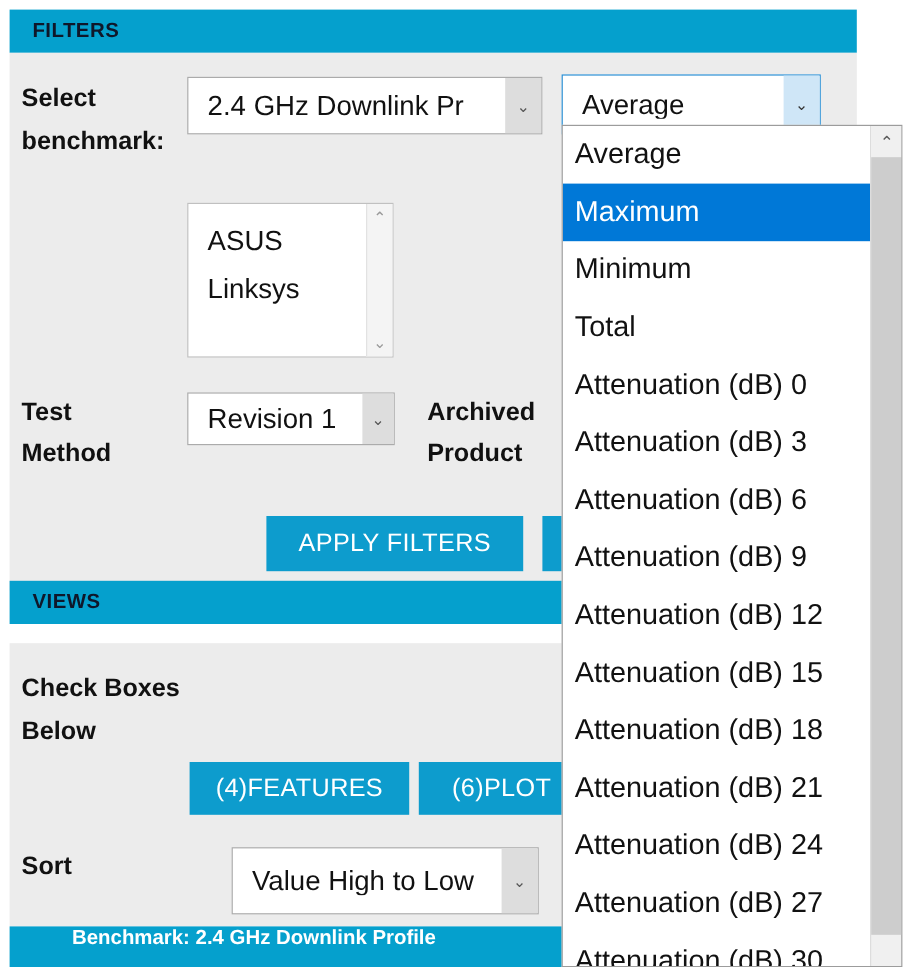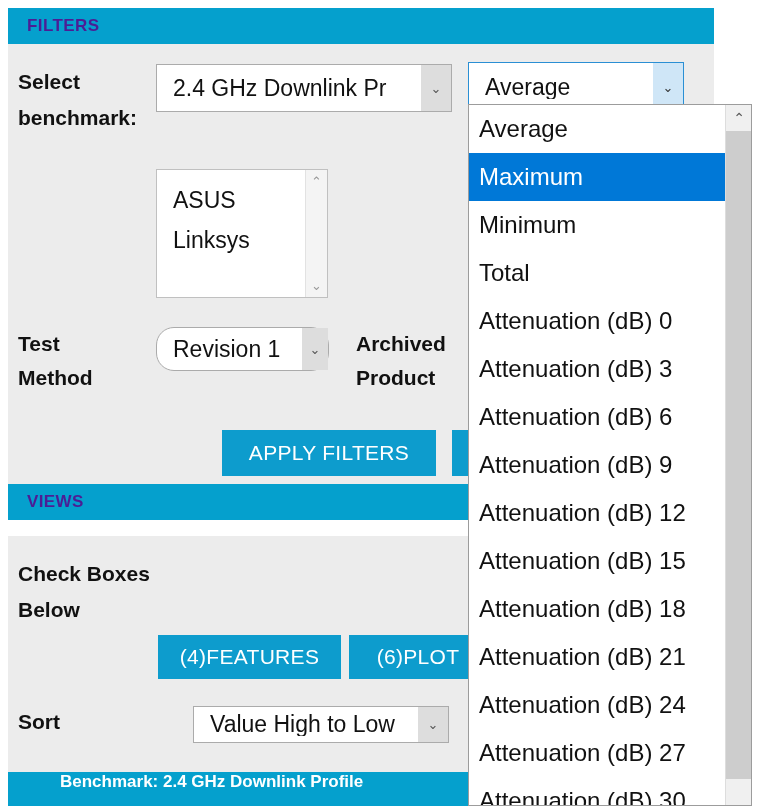--- a/index.html
+++ b/index.html
@@ -10,21 +10,21 @@
     overflow: hidden;
   }
   .root { position: relative; width: 765px; height: 806px; background:#fff; }
 
   
   .panel { position: absolute; left: 8px; width: 706px; background: #ececec; }
 
   .section-bar {
     position: absolute; left: 8px; width: 706px; height: 36px;
     background: #05a0cd;
-    color: #4c1d95;
+    color: #0f172a;
     font-weight: bold;
     font-size: 17px;
     letter-spacing: .4px;
     display: flex; align-items: center;
     padding-left: 19px;
   }
 
   
   #filters-bar { top: 8px; }
   #filters-body { top: 44px; height: 448px; }
@@ -163,21 +163,21 @@
         <div class="lb-item">Linksys</div>
       </div>
       <div class="lb-scroll">
         <span>⌃</span>
         <span>⌄</span>
       </div>
     </div>
 
     <div class="label-bold" style="position:absolute; left:10px; top:283px; width:120px; line-height:34px;">Test Method</div>
 
-    <div class="combo" id="testmethod-combo" style="left:148px; top:283px; width:173px; height:44px;border-radius:18px;">
+    <div class="combo" id="testmethod-combo" style="left:148px; top:283px; width:173px; height:44px;">
       <span class="ctext">Revision 1</span>
       <span class="arrow" style="width:26px;">⌄</span>
     </div>
 
     <div class="label-bold" style="position:absolute; left:348px; top:283px; width:130px; line-height:34px;">Archived Product</div>
 
     <button class="btn" id="apply-filters-btn" style="left:214px; top:386px; width:214px; height:46px;">APPLY FILTERS</button>
 
     <button class="btn" id="secondary-btn" style="left:444px; top:386px; width:214px; height:46px;"></button>
   </div>
@@ -189,21 +189,21 @@
   <div class="panel" id="views-body">
 
     <div class="label-bold" style="position:absolute; left:10px; top:20px; width:160px;">Check Boxes Below</div>
 
     <button class="btn" id="features-btn" style="left:150px; top:99px; width:183px; height:44px;">(4)FEATURES</button>
 
     <button class="btn" id="plot-btn" style="left:341px; top:99px; width:138px; height:44px;">(6)PLOT</button>
 
     <div class="label-bold" style="position:absolute; left:10px; top:168px;">Sort</div>
 
-    <div class="combo" id="sort-combo" style="left:185px; top:170px; width:256px; height:37px;">
+    <div class="combo" id="sort-combo" style="left:185px; top:170px; width:256px; height:56px;">
       <span class="ctext">Value High to Low</span>
       <span class="arrow">⌄</span>
     </div>
   </div>
 
   <div id="benchmark-bar">
     <span>Benchmark: 2.4 GHz Downlink Profile</span>
   </div>
 
   <div id="dropdown-popup">

